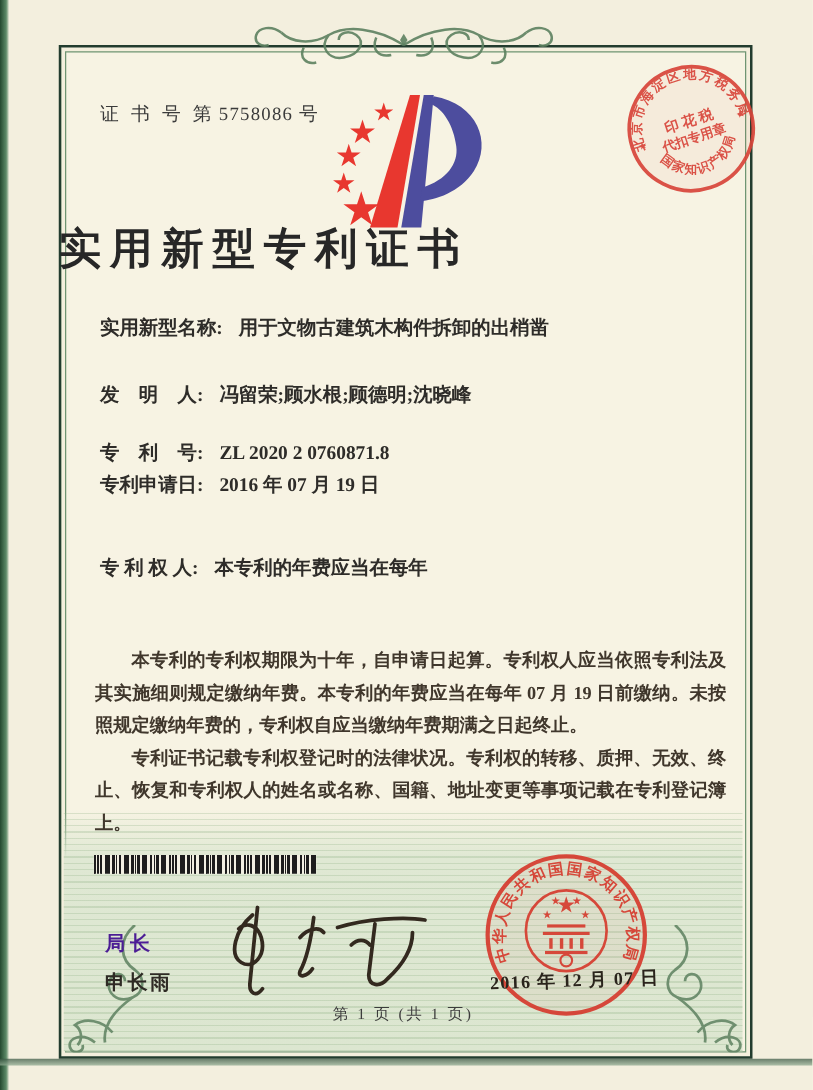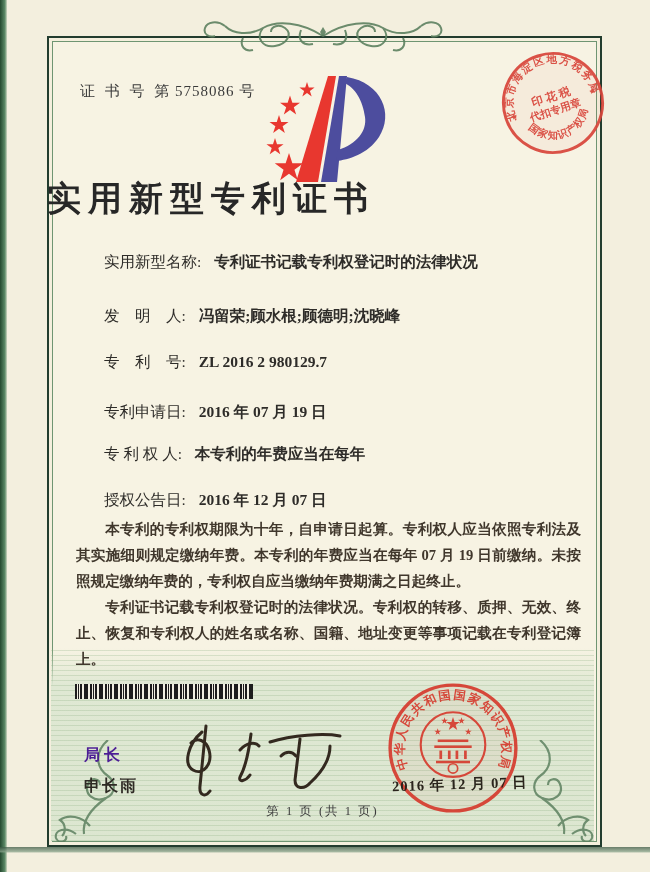--- a/index.html
+++ b/index.html
@@ -26,23 +26,23 @@
       linear-gradient(180deg, rgba(222,232,209,0) 0, #dfe8d3 38px, #dce6d0 100%);
   }
   .cert-no{position:absolute;left:80px;top:82px;font-size:15px;letter-spacing:3px;color:#3a3a3a;}
   .cert-no .num{letter-spacing:1px;}
   .logo{position:absolute;left:262px;top:70px;width:140px;height:118px;}
   .tax-stamp{position:absolute;left:498px;top:48px;width:110px;height:110px;
     transform:rotate(-18deg);opacity:.92;}
   .title{position:absolute;left:47px;top:176px;width:551px;text-align:left;
     font-size:34px;font-weight:700;letter-spacing:7px;color:#272727;}
   .field{position:absolute;left:80px;font-size:15.5px;color:#2e2c29;white-space:nowrap;}
-  .field .lab{font-weight:400;margin-left:24px;}
+  .field .lab{font-weight:700;}
   .field .val{margin-left:9px;font-weight:600;}
-  .f0{top:252px}.f1{top:306px}.f2{top:352px}.f3{top:402px}.f4{top:444px}.f5{top:490px}
+  .f0{top:252px}.f1{top:306px}.f2{top:352px}.f3{top:378px}.f4{top:444px}.f5{top:490px}
   .body-text{position:absolute;left:76px;top:516px;width:505px;
     font-size:14.6px;line-height:26px;color:#40372c;text-align:justify;}
   .body-text p{margin:0;text-indent:2em;font-weight:600;}
   .barcode{position:absolute;left:75px;top:684px;width:178px;height:15px;
     background-color:#f2efe2;
     background-image:
       repeating-linear-gradient(90deg,#1d1d1d 0 2px,rgba(0,0,0,0) 2px 5px),
       repeating-linear-gradient(90deg,#1d1d1d 0 1px,rgba(0,0,0,0) 1px 3px);}
   .director-title{position:absolute;left:84px;top:745px;font-size:16px;letter-spacing:4px;color:#4c1d95;font-weight:600;}
   .director-name{position:absolute;left:84px;top:776px;font-size:16px;letter-spacing:2px;color:#2e2a24;font-weight:700;}
@@ -135,41 +135,37 @@
     <text x="60" y="57" text-anchor="middle" font-size="12.5" font-weight="700" fill="#d8453a">印 花 税</text>
     <text x="60" y="72" text-anchor="middle" font-size="11.5" font-weight="700" fill="#d8453a">代扣专用章</text>
     <text x="11" y="64" font-size="9" fill="#d8453a">★</text>
     <text x="101" y="64" font-size="9" fill="#d8453a">★</text>
   </svg>
 
   <div class="title">实用新型专利证书</div>
 
   <div class="field f0">
     <span class="lab">实用新型名称:</span>
-    <span class="val">专利证书记载专利权登记时的法律状况</span>
+    <span class="val">用于文物古建筑木构件拆卸的出梢凿</span>
   </div>
   <div class="field f1">
     <span class="lab">发　明　人:</span>
     <span class="val">冯留荣;顾水根;顾德明;沈晓峰</span>
   </div>
   <div class="field f2">
     <span class="lab">专　利　号:</span>
-    <span class="val">ZL 2016 2 980129.7</span>
+    <span class="val">ZL 2020 2 0760871.8</span>
   </div>
   <div class="field f3">
     <span class="lab">专利申请日:</span>
     <span class="val">2016 年 07 月 19 日</span>
   </div>
   <div class="field f4">
     <span class="lab">专 利 权 人:</span>
     <span class="val">本专利的年费应当在每年</span>
-  </div>
-  <div class="field f5">
-    <span class="lab">授权公告日:</span>
-    <span class="val">2016 年 12 月 07 日</span>
   </div>
 
   <div class="body-text">
     <p>本专利的专利权期限为十年，自申请日起算。专利权人应当依照专利法及其实施细则规定缴纳年费。本专利的年费应当在每年 07 月 19 日前缴纳。未按照规定缴纳年费的，专利权自应当缴纳年费期满之日起终止。</p>
     <p>专利证书记载专利权登记时的法律状况。专利权的转移、质押、无效、终止、恢复和专利权人的姓名或名称、国籍、地址变更等事项记载在专利登记簿上。</p>
   </div>
 
   <div class="barcode"></div>
 
   <div class="director-title">局长</div>

